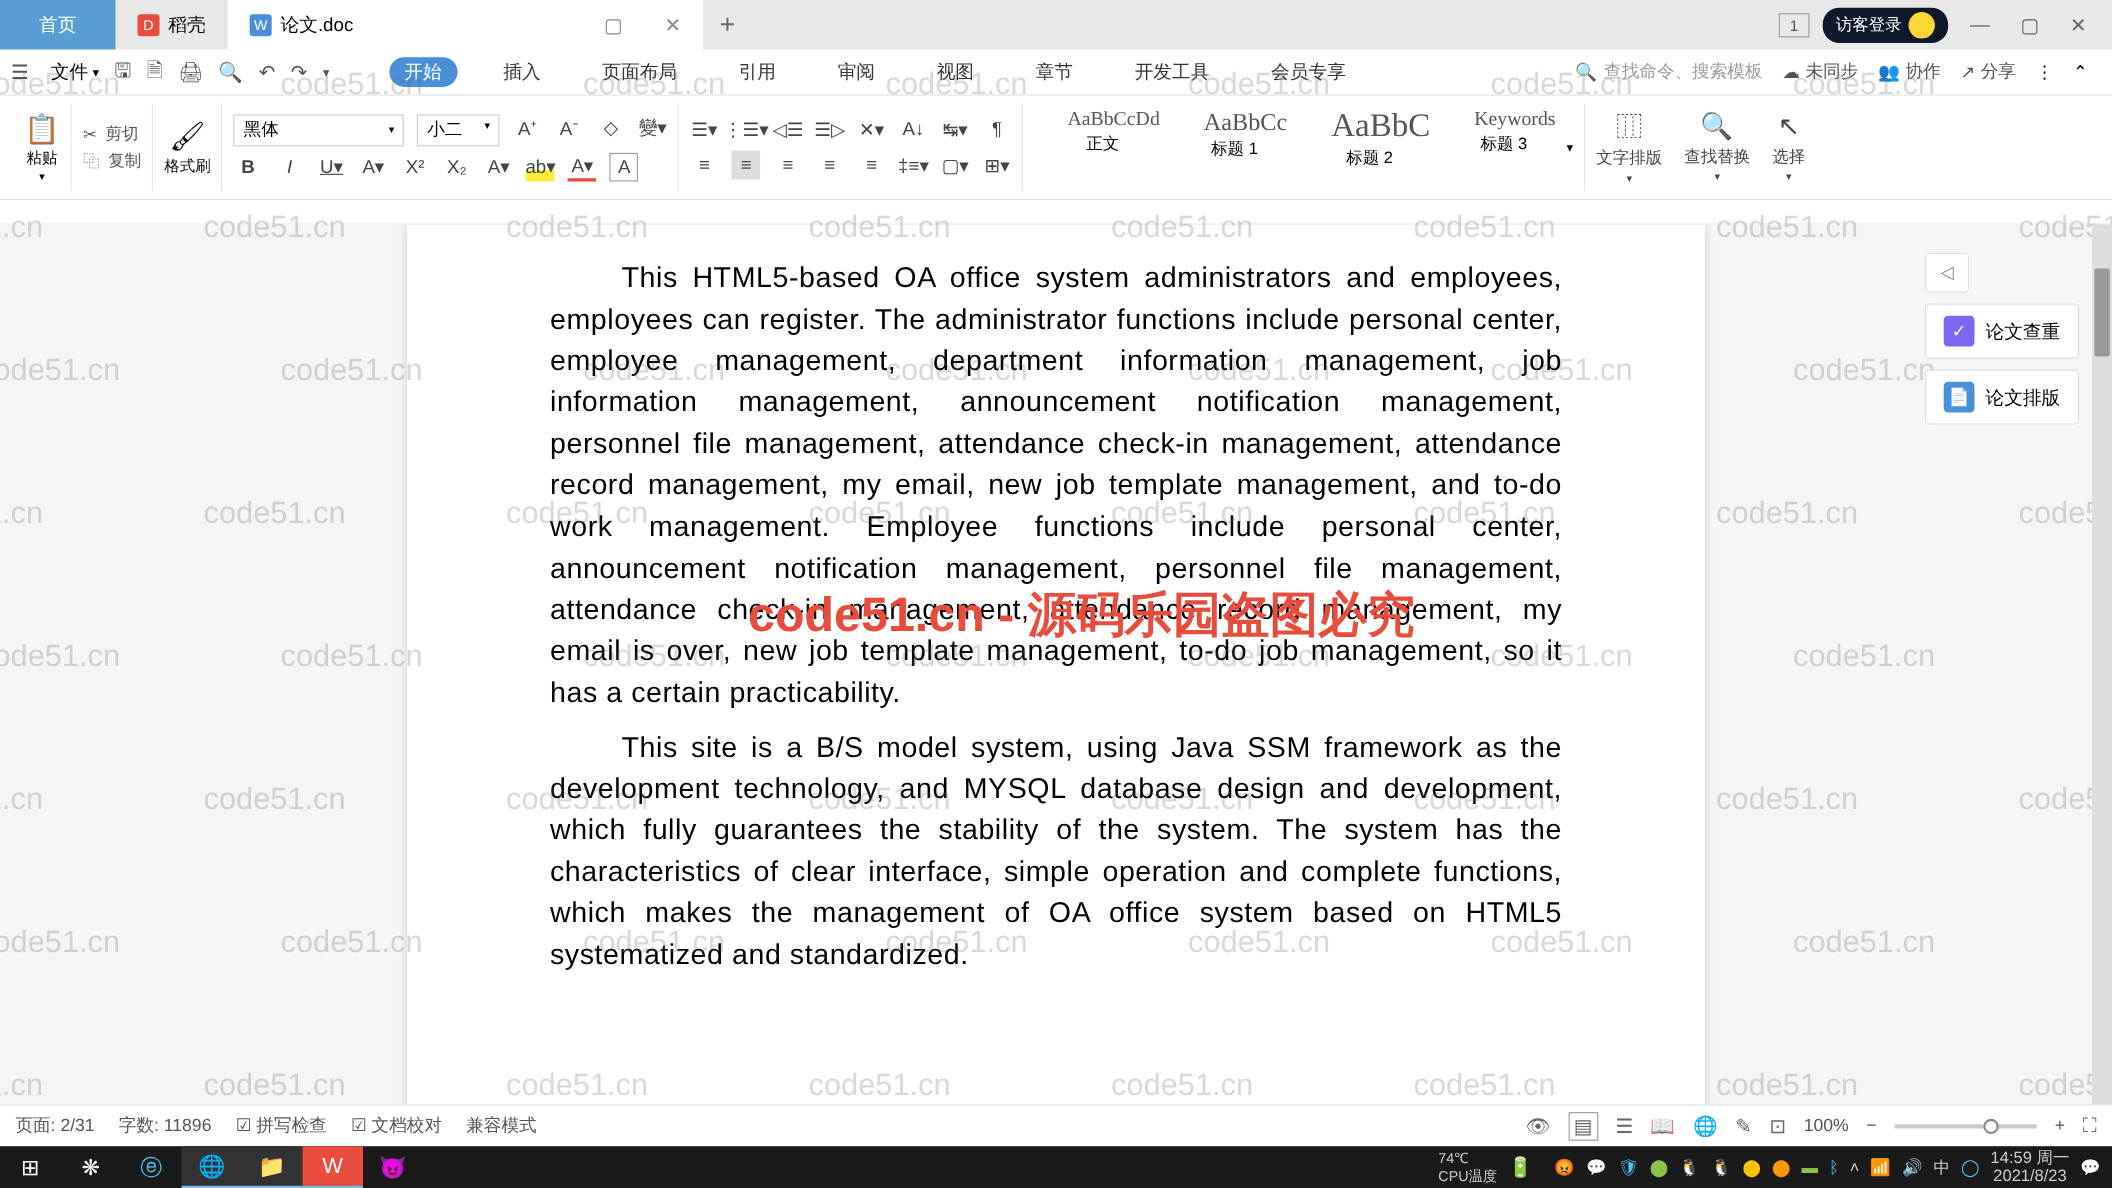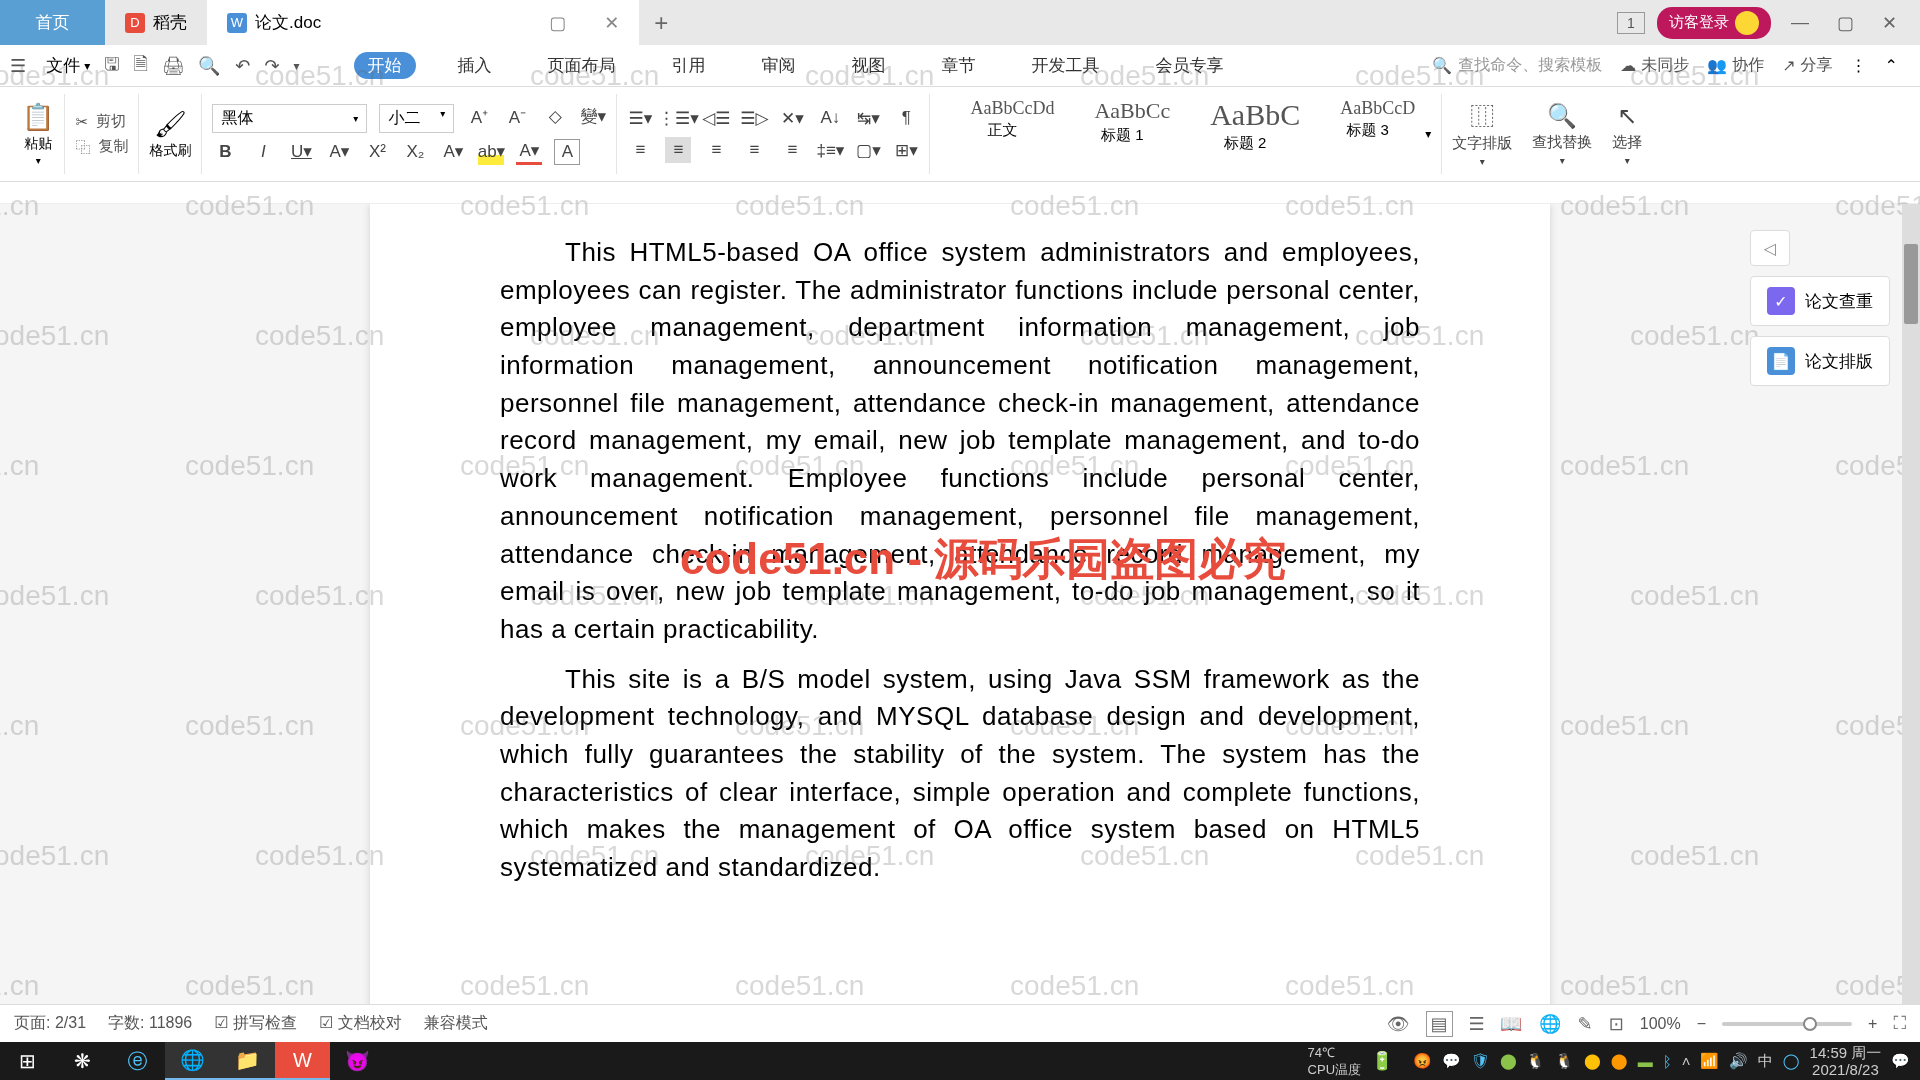--- a/index.html
+++ b/index.html
@@ -15,21 +15,21 @@
 .tab { height: 45px; display: flex; align-items: center; padding: 0 20px; font-size: 17px; gap: 8px; position: relative; }
 .tab.home { background: #5a9fd4; color: #fff; width: 105px; justify-content: center; }
 .tab.doc { background: #fff; }
 .tab-icon { width: 20px; height: 20px; display: inline-flex; align-items: center; justify-content: center; border-radius: 3px; font-size: 13px; color: #fff; }
 .tab-icon.d { background: #e74c3c; }
 .tab-icon.w { background: #4a90d9; }
 .tab-close { margin-left: 30px; color: #888; font-size: 18px; }
 .tab-new { padding: 0 15px; font-size: 24px; color: #666; }
 .title-right { margin-left: auto; display: flex; align-items: center; gap: 12px; padding-right: 15px; }
 .tab-count { border: 1px solid #999; padding: 2px 9px; font-size: 14px; color: #555; }
-.login-btn { background: #be185d; border-radius: 15px; padding: 4px 12px; display: flex; align-items: center; gap: 6px; color: #fff; font-size: 15px; }
+.login-btn { background: #0f172a; border-radius: 15px; padding: 4px 12px; display: flex; align-items: center; gap: 6px; color: #fff; font-size: 15px; }
 .avatar { width: 24px; height: 24px; background: #fdd835; border-radius: 50%; }
 .win-btn { font-size: 18px; color: #666; padding: 4px 8px; }
 
 
 .menu-bar { height: 42px; background: #fff; display: flex; align-items: center; padding: 0 10px; border-bottom: 1px solid #ddd; gap: 4px; }
 .menu-left { display: flex; align-items: center; gap: 14px; }
 .menu-icon-btn { font-size: 18px; color: #555; }
 .file-menu { display: flex; align-items: center; gap: 4px; font-size: 17px; margin-left: 6px; }
 .menu-tabs { display: flex; gap: 28px; margin-left: 50px; }
 .menu-tab { font-size: 17px; color: #333; padding: 2px 14px; }
@@ -318,21 +318,21 @@
       </div>
     <div class="style-item">
         <span class="style-preview" style="font-size:22px">AaBbCc</span>
         <span class="style-label">标题 1</span>
       </div>
     <div class="style-item">
         <span class="style-preview" style="font-size:30px">AaBbC</span>
         <span class="style-label">标题 2</span>
       </div>
     <div class="style-item">
-        <span class="style-preview">AaBbCcD</span>
+        <span class="style-preview">Keywords</span>
         <span class="style-label">标题 3</span>
       </div>
     <span style="font-size:12px;align-self:center">▾</span>
   </div>
   <div class="ribbon-group nb" style="border-left:1px solid #e5e5e5">
     <div class="vert-btn">
         <span class="ic">⿲</span>
         <span>文字排版</span>
         <span style="font-size:10px">▾</span>
       </div>

